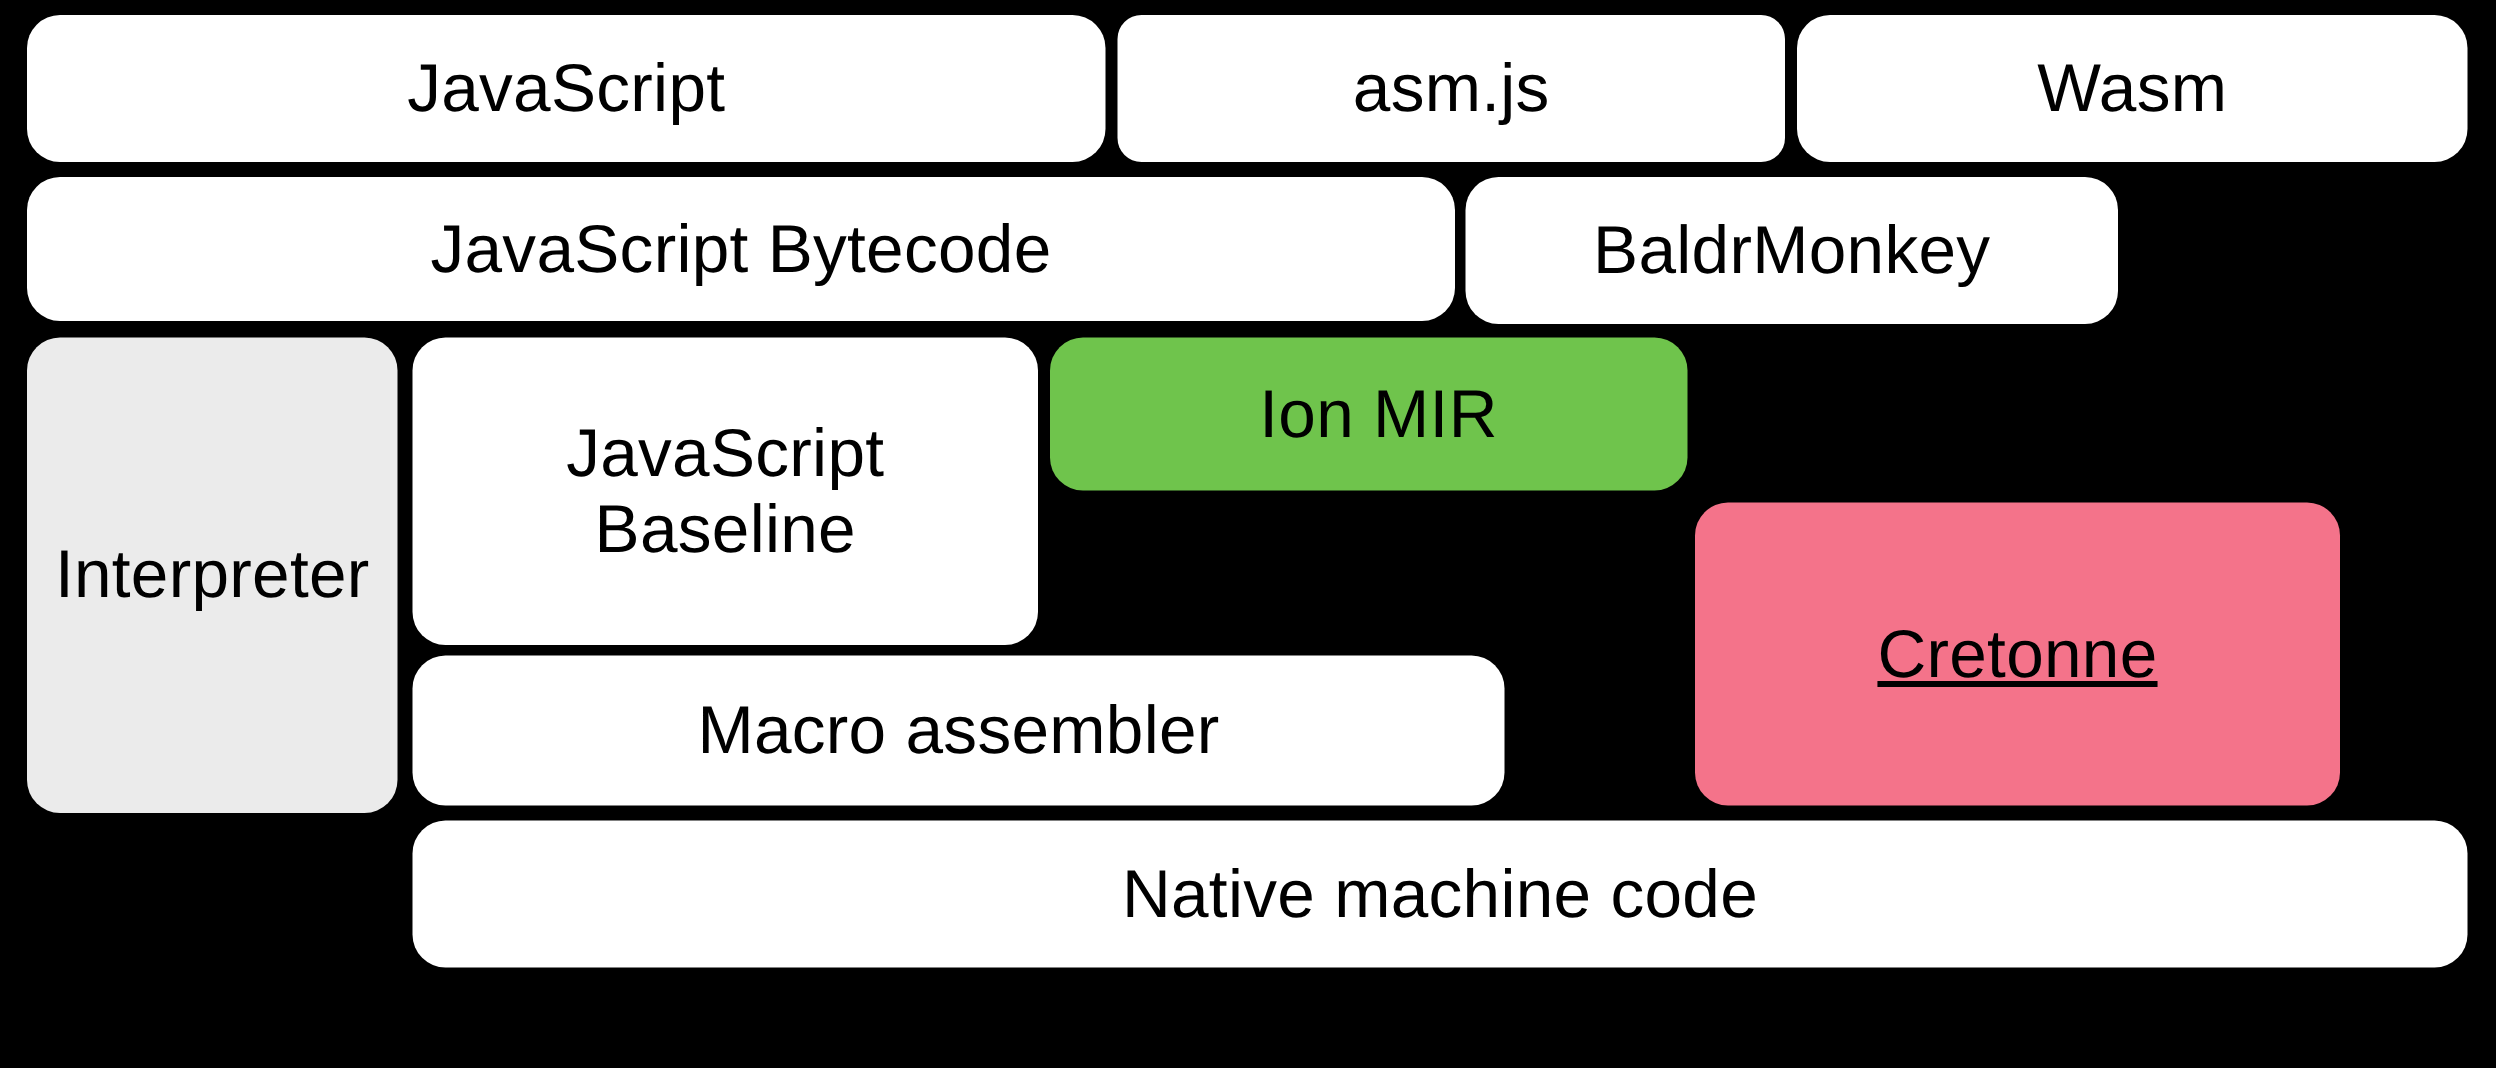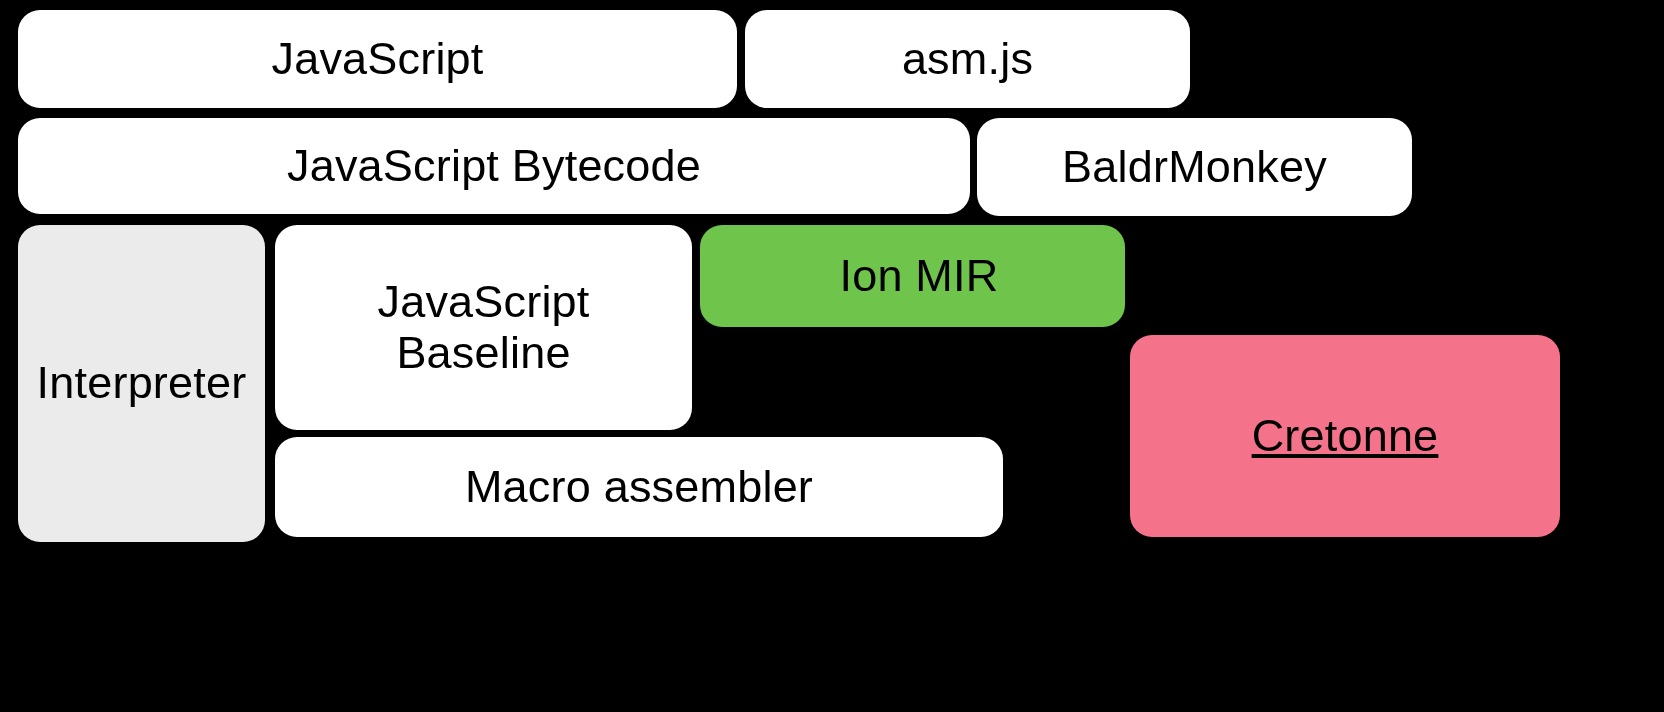--- a/index.html
+++ b/index.html
@@ -38,22 +38,24 @@
   .box.green  { background: #6FC44C; }
   .box.pink   { background: #F4738A; }
   .box.gray   { background: #EBEBEB; }
   .box.white  { background: #FFFFFF; }
 </style>
 </head>
 <body>
 
 <div id="diagram" style="background: rgb(0, 0, 0);">
     <div class="box white" style="left: 18px; top: 10px; width: 719px; height: 98px;">JavaScript</div>
-    <div class="box white" style="left: 745px; top: 10px; width: 445px; height: 98px;">asm.js</div>
+    <div class="box white" style="left: 745px; top: 10px; width: 445px; height: 98px; border-radius: 16px;">asm.js</div>
+    <div class="box white" style="left: 1198px; top: 10px; width: 447px; height: 98px;">Wasm</div>
     <div class="box white" style="left: 18px; top: 118px; width: 952px; height: 96px;">JavaScript Bytecode</div>
     <div class="box white" style="left: 977px; top: 118px; width: 435px; height: 98px;">BaldrMonkey</div>
     <div class="box gray" style="left: 18px; top: 225px; width: 247px; height: 317px;">Interpreter</div>
     <div class="box white" style="left: 275px; top: 225px; width: 417px; height: 205px;">JavaScript
 Baseline</div>
     <div class="box green" style="left: 700px; top: 225px; width: 425px; height: 102px; padding-left: 13px;">Ion MIR</div>
     <div class="box pink" style="left: 1130px; top: 335px; width: 430px; height: 202px; text-decoration: underline;">Cretonne</div>
     <div class="box white" style="left: 275px; top: 437px; width: 728px; height: 100px;">Macro assembler</div>
+    <div class="box white" style="left: 275px; top: 547px; width: 1370px; height: 98px;">Native machine code</div>
   </div>
 
 </body></html>

